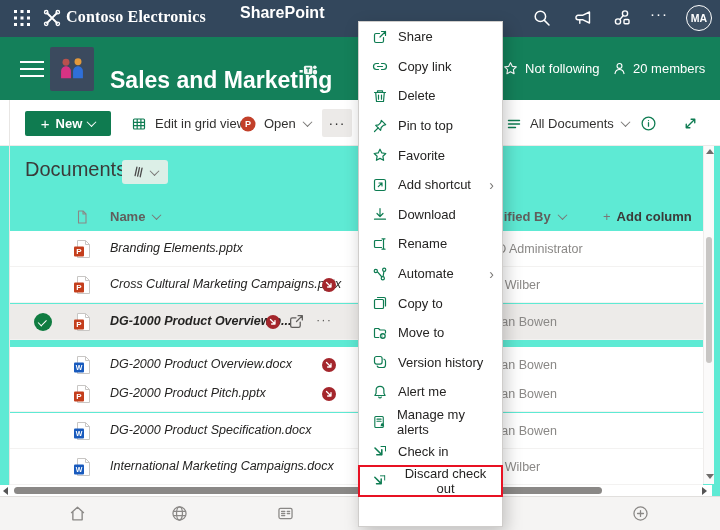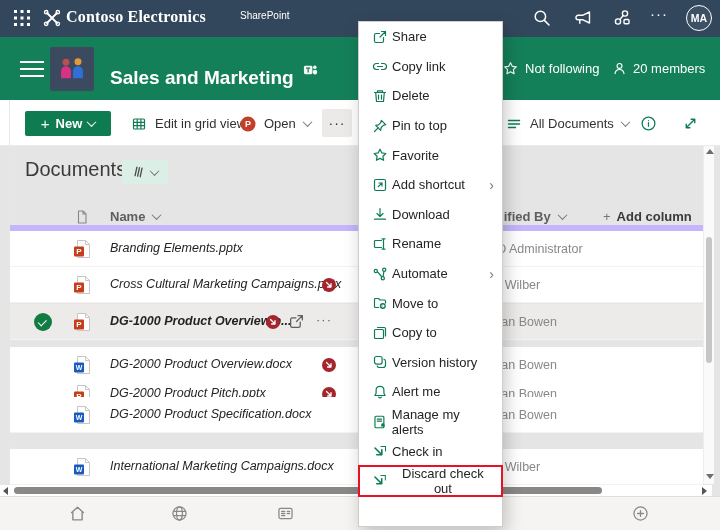--- a/index.html
+++ b/index.html
@@ -1,40 +1,40 @@
 <!DOCTYPE html>
 <html><head>
 <meta charset="utf-8">
 <style>
   html,body{margin:0;padding:0;background:#fff;}
   .screen{position:relative;width:720px;height:530px;overflow:hidden;
-    font-family:"Liberation Sans",sans-serif;background:#e5e5e5;}
+    font-family:"Liberation Sans",sans-serif;background:#5eead4;}
   .abs{position:absolute;}
   svg{display:block;}
 
   
   .topbar{position:absolute;left:0;top:0;width:720px;height:37px;background:#33475C;color:#fff;}
   .waffle{position:absolute;left:12px;top:8px;width:20px;height:20px;cursor:pointer;}
   .brandlogo{position:absolute;left:42px;top:8px;}
   .brandname{position:absolute;left:66px;top:8px;font-family:"Liberation Serif",serif;
     font-weight:bold;font-size:16px;letter-spacing:.2px;}
-  .product{position:absolute;left:240px;top:10px;font-size:10px;font-weight:normal;}
+  .product{position:absolute;left:240px;top:4px;font-size:16px;font-weight:bold;}
   .tb-ic{position:absolute;top:8px;width:20px;height:20px;cursor:pointer;}
   .tb-dots{position:absolute;left:650px;top:5px;font-size:15px;letter-spacing:1px;color:#fff;cursor:pointer;}
   .avatar{position:absolute;left:686px;top:5px;width:26px;height:26px;border:1.6px solid #fff;border-radius:50%;
     display:flex;align-items:center;justify-content:center;font-size:10.5px;font-weight:bold;color:#fff;
     background:rgba(255,255,255,.05);box-sizing:border-box;cursor:pointer;}
 
   
   .band{position:absolute;left:0;top:37px;width:720px;height:63px;background:#14805A;color:#fff;}
   .hamb{position:absolute;left:20px;top:24px;width:24px;cursor:pointer;}
   .hamb div{height:2px;background:#fff;margin:0 0 5px;}
   .sitelogo{position:absolute;left:50px;top:10px;width:44px;height:44px;background:#3B4A5E;border-radius:2px;
     display:flex;align-items:center;justify-content:center;cursor:pointer;}
-  .sitetitle{position:absolute;left:110px;top:18px;font-size:19px;font-weight:bold;cursor:pointer;margin-top:12px;}
+  .sitetitle{position:absolute;left:110px;top:18px;font-size:23px;font-weight:bold;cursor:pointer;margin-top:12px;}
   .teams-ic{position:absolute;left:303px;top:25px;opacity:.95;}
   .follow{position:absolute;left:503px;top:24px;display:flex;align-items:center;gap:7px;font-size:13px;cursor:pointer;}
   .members{position:absolute;left:612px;top:24px;display:flex;align-items:center;gap:6px;font-size:13px;cursor:pointer;}
 
   
   .toolbar{position:absolute;left:0;top:100px;width:720px;height:46px;background:#fff;border-bottom:1px solid #EDEBE9;box-sizing:border-box;}
   .btn-new{position:absolute;left:25px;top:11px;width:86px;height:25px;background:#0F7B50;color:#fff;border-radius:2px;
     display:flex;align-items:center;justify-content:center;gap:6px;font-size:13px;font-weight:bold;cursor:pointer;}
   .cmd{position:absolute;top:11px;height:25px;display:flex;align-items:center;gap:8px;font-size:13px;color:#323130;cursor:pointer;}
   .dotsbtn{position:absolute;left:322px;top:9px;width:30px;height:28px;background:#ECEAE8;border-radius:2px;
@@ -42,21 +42,21 @@
   .chev{display:inline-block;width:6px;height:6px;border-right:1.4px solid currentColor;border-bottom:1.4px solid currentColor;
     transform:rotate(45deg) translate(-1px,-1px);}
   .chev.gray{color:#797775;}
 
   
   .dochead{position:absolute;left:25px;top:158px;font-size:20px;color:#3B3A39;}
   .viewpill{position:absolute;left:122px;top:160px;width:46px;height:24px;background:#DCEFE7;border-radius:3px;
     display:flex;align-items:center;justify-content:center;gap:5px;color:#4a4a4a;cursor:pointer;}
 
   
-  .thead{position:absolute;left:10px;top:202px;width:693px;height:30px;border-bottom:7px solid #c4b5fd;box-sizing:border-box;
+  .thead{position:absolute;left:10px;top:202px;width:693px;height:30px;border-bottom:1px solid #c4b5fd;box-sizing:border-box;
     font-size:13px;color:#605E5C;font-weight:bold;}
   .thead .hname{position:absolute;left:100px;top:7px;display:flex;gap:8px;align-items:center;cursor:pointer;}
   .thead .hmod{position:absolute;left:467px;top:7px;display:flex;gap:8px;align-items:center;cursor:pointer;}
   .thead .haddcol{position:absolute;left:593px;top:7px;display:flex;gap:6px;align-items:center;color:#3B3A39;cursor:pointer;}
   .thead .plus{color:#797775;font-weight:normal;}
   .row{position:absolute;left:10px;width:693px;height:36px;border-bottom:1px solid #F3F2F1;box-sizing:border-box;background:#fff;cursor:pointer;}
   .row.sel{background:#EDEBE9;}
   .row .ficon{position:absolute;left:62px;top:8px;}
   .row .fname{position:absolute;left:100px;top:10px;font-size:12.5px;color:#252423;white-space:nowrap;font-style:italic;}
   .row.sel .fname{font-weight:bold;}
@@ -83,21 +83,21 @@
   .tri.right{left:702px;top:2px;border-top:4px solid transparent;border-bottom:4px solid transparent;border-left:5px solid #555;}
 
   
   .bottombar{position:absolute;left:0;top:496px;width:720px;height:34px;background:#F5F4F3;border-top:1px solid #E1DFDD;box-sizing:border-box;}
   .bb-ic{position:absolute;top:7px;cursor:pointer;}
 
   
   .menu{position:absolute;left:358px;top:21px;width:145px;height:506px;background:#fff;
     border:1px solid #CFCDCB;box-shadow:3px 6px 16px rgba(0,0,0,.22);z-index:50;box-sizing:border-box;
     display:grid;grid-template-rows:repeat(17,1fr);}
-  .mi{display:flex;align-items:center;gap:4px;padding:0 8px 0 13px;font-size:13px;color:#252423;position:relative;cursor:pointer;}
+  .mi{display:flex;align-items:center;gap:10px;padding:0 8px 0 13px;font-size:13px;color:#252423;position:relative;cursor:pointer;}
   .mi .sub{margin-left:auto;color:#797775;font-size:14px;line-height:1;}
   .mi.hl{outline:2px solid #E81123;outline-offset:-1px;text-align:center;}
 </style>
 </head>
 <body>
 
 <div class="screen">
 
   <div class="topbar">
     <svg class="waffle" viewBox="0 0 20 20">
@@ -336,21 +336,21 @@
     </span>
     <span class="fname">DG-2000 Product Pitch.pptx</span>
     <span class="badge" style="left:312px">
       <svg width="8" height="8" viewBox="0 0 8 8" fill="none" stroke="#fff" stroke-width="1.3" stroke-linecap="round">
           <path d="M1.5 1.5L6 6M6 6V2.6M6 6H2.6"></path>
         </svg>
     </span>
     <span class="mby">Megan Bowen</span>
   </div>
 
-  <div class="row" style="top:397px">
+  <div class="row" style="top:413px">
     <span class="ficon">
       <svg width="20" height="20" viewBox="0 0 20 20">
         <path d="M5.5 1.5h8l4 4V18.5h-12z" fill="#fff" stroke="#C8C6C4"></path>
           <path d="M13.5 1.5v4h4" fill="none" stroke="#C8C6C4"></path>
         <rect x="2" y="7.5" width="10" height="10" rx="1" fill="#185ABD"></rect>
         <text x="7" y="14.7" text-anchor="middle" font-size="7" font-weight="bold" fill="#fff" font-family="Liberation Sans, sans-serif">W</text>
       </svg>
     </span>
     <span class="fname">DG-2000 Product Specification.docx</span>
     <span class="mby">Megan Bowen</span>
@@ -458,32 +458,32 @@
         <circle cx="3.8" cy="5" r="1.6"></circle>
           <circle cx="12.2" cy="3.8" r="1.6"></circle>
           <circle cx="10.8" cy="12.2" r="1.6"></circle>
         <path d="M5.3 5.6l4.6 5.4M11.9 5.3l-.8 5.3"></path>
       </svg>
       <span>Automate</span>
       <span class="sub">›</span>
     </div>
     <div class="mi">
       <svg width="16" height="16" viewBox="0 0 16 16" fill="none" stroke="#0E7C52" stroke-width="1.2" stroke-linecap="round" stroke-linejoin="round">
+        <rect x="2.5" y="4.5" width="9" height="9" rx="1"></rect>
+          <path d="M5.5 2.5h6.8a1.2 1.2 0 0 1 1.2 1.2V11"></path>
+      </svg>
+      <span>Copy to</span>
+    </div>
+    <div class="mi">
+      <svg width="16" height="16" viewBox="0 0 16 16" fill="none" stroke="#0E7C52" stroke-width="1.2" stroke-linecap="round" stroke-linejoin="round">
         <path d="M13.5 8V6a1 1 0 0 0-1-1H8L6.5 3.5H3.4a.9.9 0 0 0-.9.9v7.1a1 1 0 0 0 1 1h3.3"></path>
         <circle cx="10.8" cy="11" r="3" fill="#0E7C52" stroke="none"></circle>
         <path d="M9.3 11h2.8M10.9 9.9L12.1 11l-1.2 1.1" stroke="#fff" stroke-width="1.1"></path>
       </svg>
       <span>Move to</span>
-    </div>
-    <div class="mi">
-      <svg width="16" height="16" viewBox="0 0 16 16" fill="none" stroke="#0E7C52" stroke-width="1.2" stroke-linecap="round" stroke-linejoin="round">
-        <rect x="2.5" y="4.5" width="9" height="9" rx="1"></rect>
-          <path d="M5.5 2.5h6.8a1.2 1.2 0 0 1 1.2 1.2V11"></path>
-      </svg>
-      <span>Copy to</span>
     </div>
     <div class="mi">
       <svg width="16" height="16" viewBox="0 0 16 16" fill="none" stroke="#0E7C52" stroke-width="1.2" stroke-linecap="round">
         <rect x="2.5" y="2.5" width="7.6" height="7.6" rx="2"></rect>
         <path d="M12 5.2a2.3 2.3 0 0 1 1.5 2.1v3.7a2.5 2.5 0 0 1-2.5 2.5H7.3A2.3 2.3 0 0 1 5.2 12"></path>
       </svg>
       <span>Version history</span>
     </div>
     <div class="mi">
       <svg width="16" height="16" viewBox="0 0 16 16" fill="none" stroke="#0E7C52" stroke-width="1.2" stroke-linejoin="round" stroke-linecap="round">

